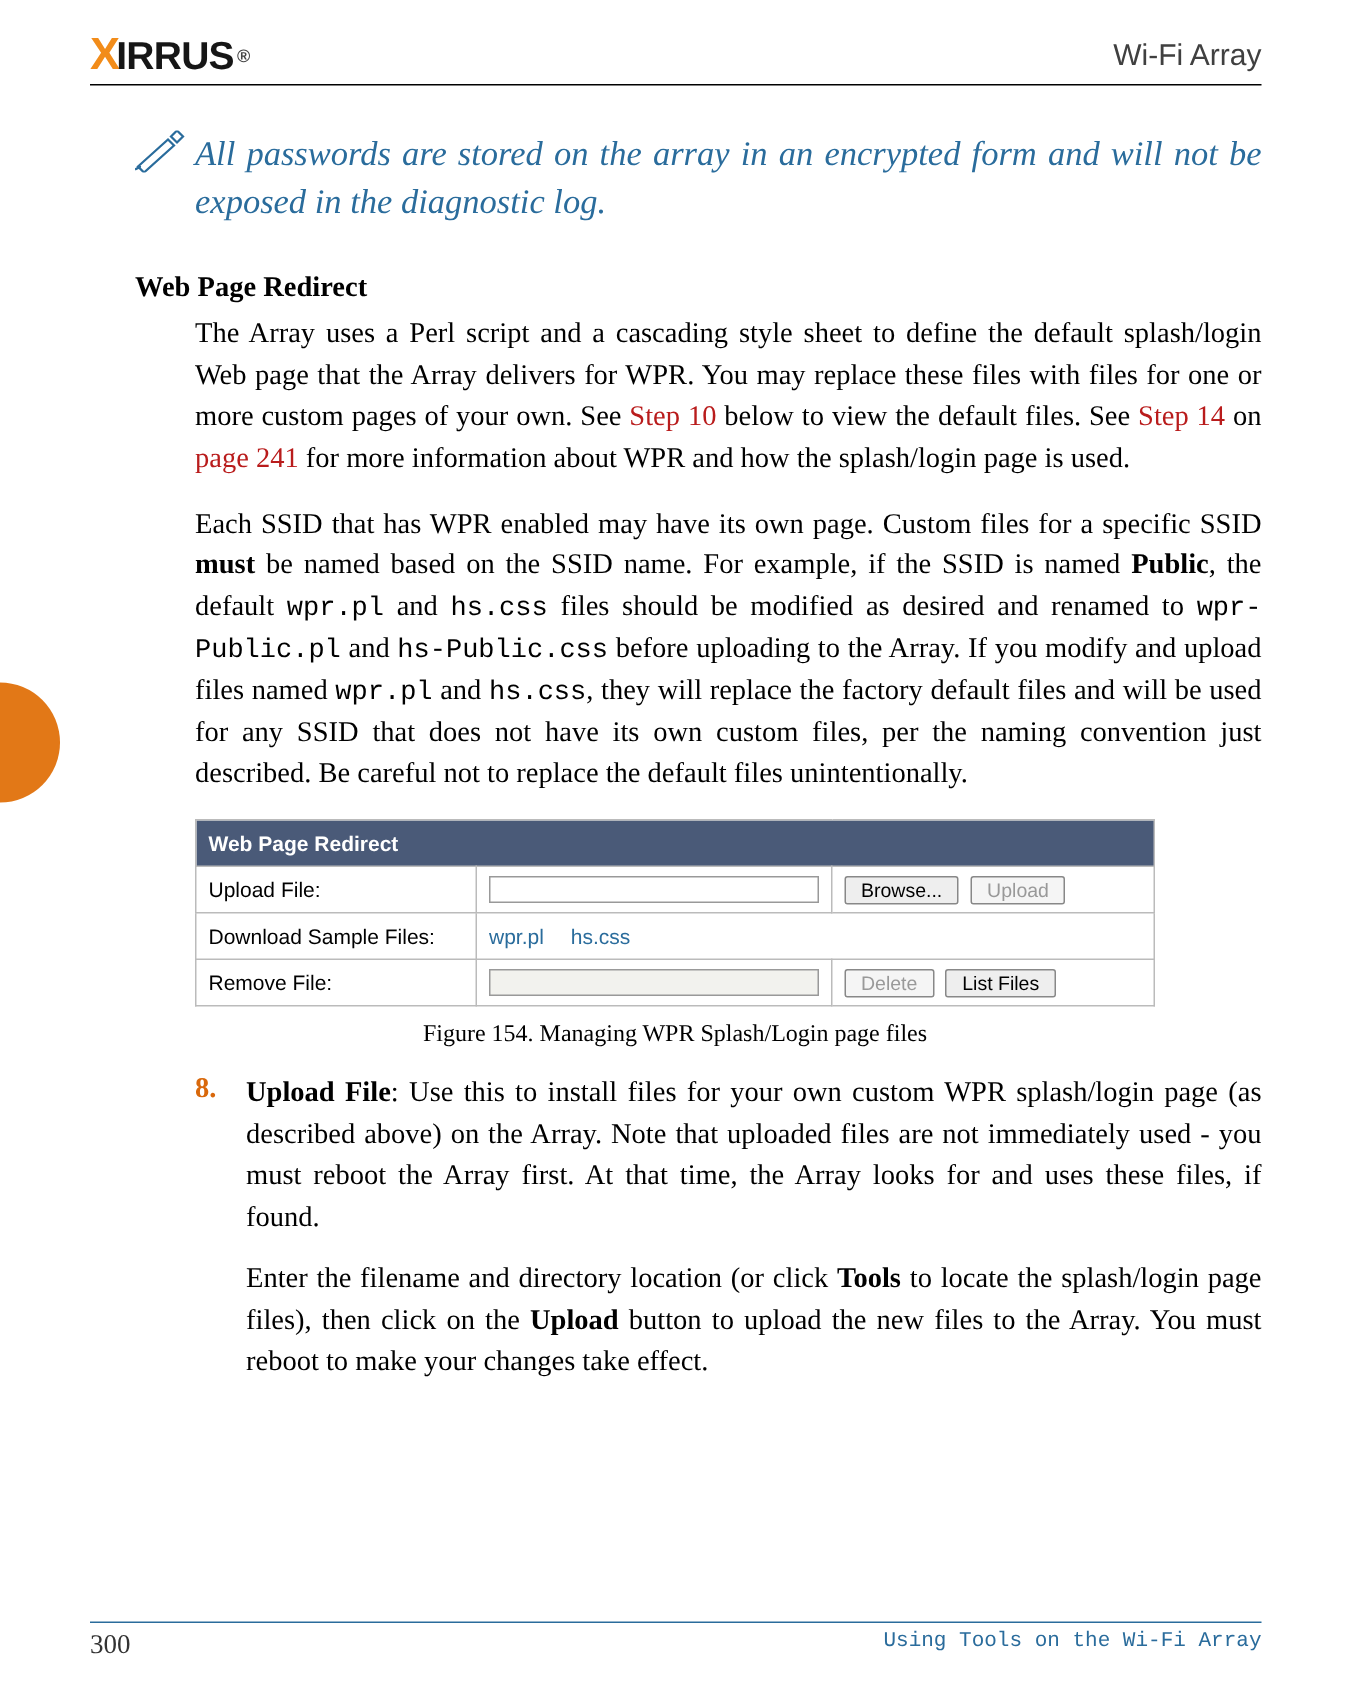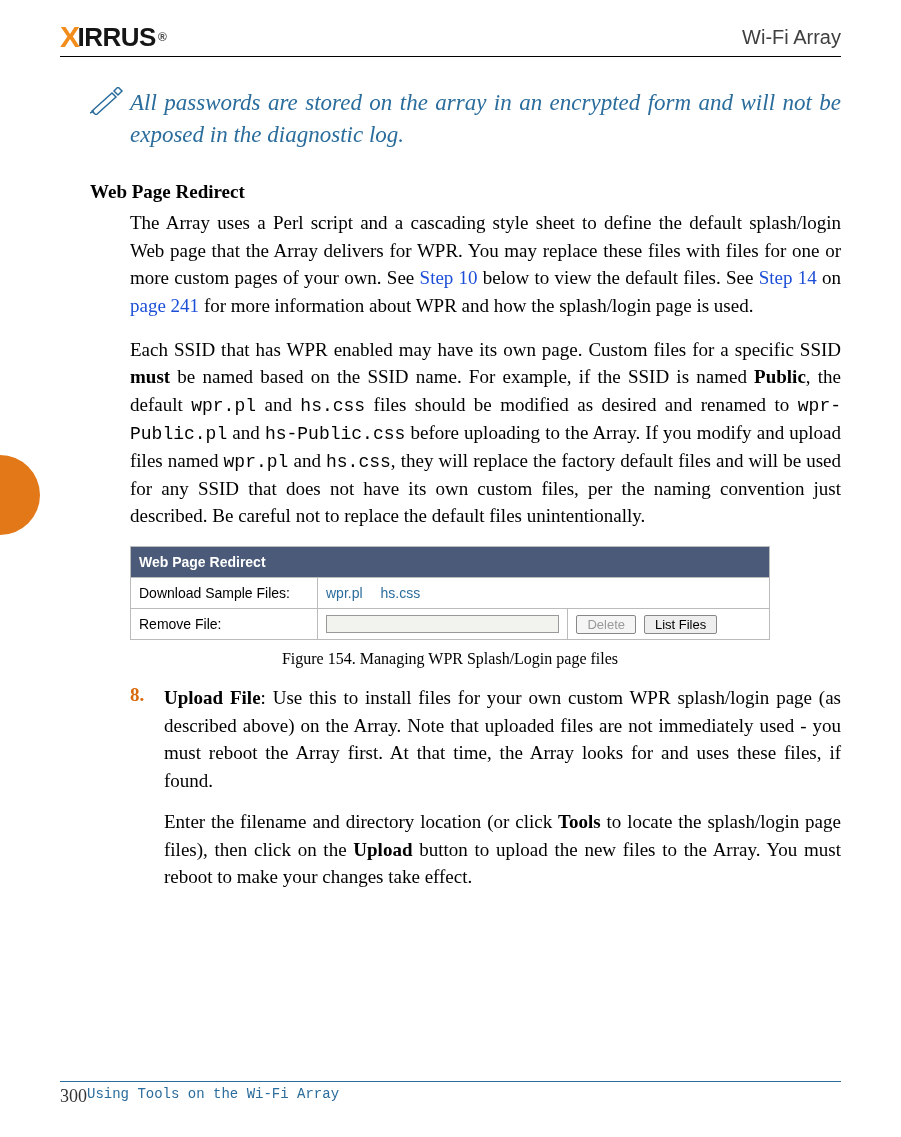--- a/index.html
+++ b/index.html
@@ -63,21 +63,21 @@
     margin-left: 30px;
     margin-bottom: 6px;
   }
   .body-block {
     margin-left: 70px;
     font-size: 19px;
     line-height: 1.45;
     text-align: justify;
     margin-bottom: 16px;
   }
-  .link { color: #1d4ed8; }
+  .link { color: #b91c1c; }
   .mono { font-family: "Courier New", Courier, monospace; font-size: 18px; }
   .side-tab {
     position: absolute;
     left: 0;
     top: 455px;
     width: 40px;
     height: 80px;
     background: #e27817;
     border-radius: 0 40px 40px 0;
   }
@@ -161,20 +161,21 @@
     margin-bottom: 14px;
   }
   .footer {
     position: absolute;
     bottom: 30px;
     left: 60px;
     right: 60px;
     border-top: 1px solid #2a6c9c;
     padding-top: 4px;
     display: flex;
+    justify-content: space-between;
     font-size: 18px;
     color: #2a6c9c;
   }
   .footer-left { color: #333; }
   .footer-right { font-family: Liberation Mono, monospace; font-size: 14px;}
 </style>
 </head>
 <body>
 
 <div class="page">
@@ -208,20 +209,28 @@
   <div class="body-block">
     <span>Each SSID that has WPR enabled may have its own page. Custom files for a specific SSID </span><b>must</b><span> be named based on the SSID name. For example, if the SSID is named </span><b>Public</b><span>, the default </span><span class="mono">wpr.pl</span><span> and </span><span class="mono">hs.css</span><span> files should be modified as desired and renamed to </span><span class="mono">wpr-Public.pl</span><span> and </span><span class="mono">hs-Public.css</span><span> before uploading to the Array. If you modify and upload files named </span><span class="mono">wpr.pl</span><span> and </span><span class="mono">hs.css</span><span>, they will replace the factory default files and will be used for any SSID that does not have its own custom files, per the naming convention just described. Be careful not to replace the default files unintentionally.</span>
   </div>
 
   <div class="fig-wrap">
     <table class="fig-table">
       <tbody>
           <tr>
             <td colspan="3" class="fig-head">Web Page Redirect</td>
           </tr>
+      <tr>
+        <td class="fig-label">Upload File:</td>
+        <td style="width:220px"><input class="fig-input" style=""></td>
+        <td class="fig-buttons">
+          <button class="fig-btn">Browse...</button>
+          <button class="fig-btn disabled">Upload</button>
+        </td>
+      </tr>
       <tr>
         <td class="fig-label">Download Sample Files:</td>
         <td colspan="2">
           <span class="fig-link">wpr.pl</span>
           <span class="fig-link">hs.css</span>
         </td>
       </tr>
       <tr>
         <td class="fig-label">Remove File:</td>
         <td><input class="fig-input remove" style=""></td>

